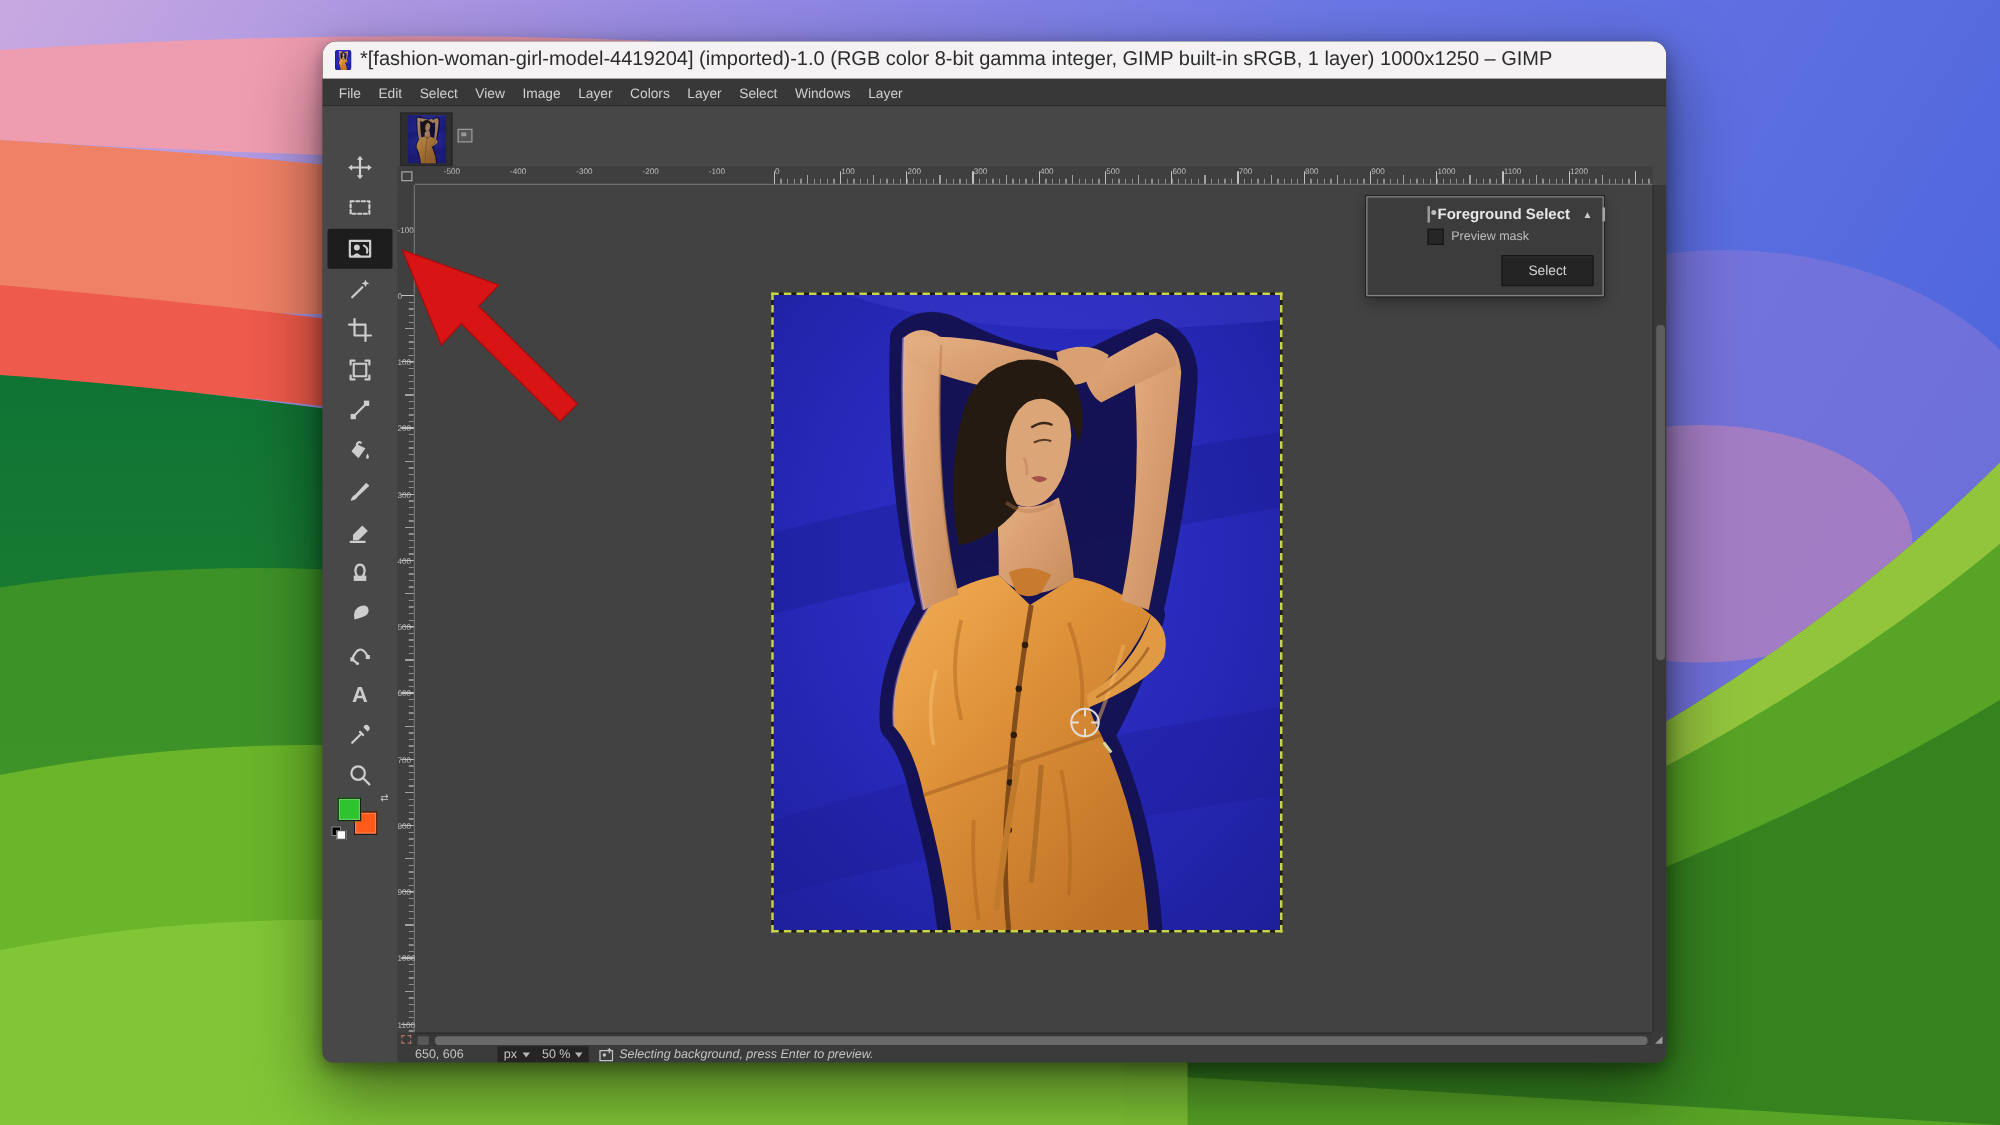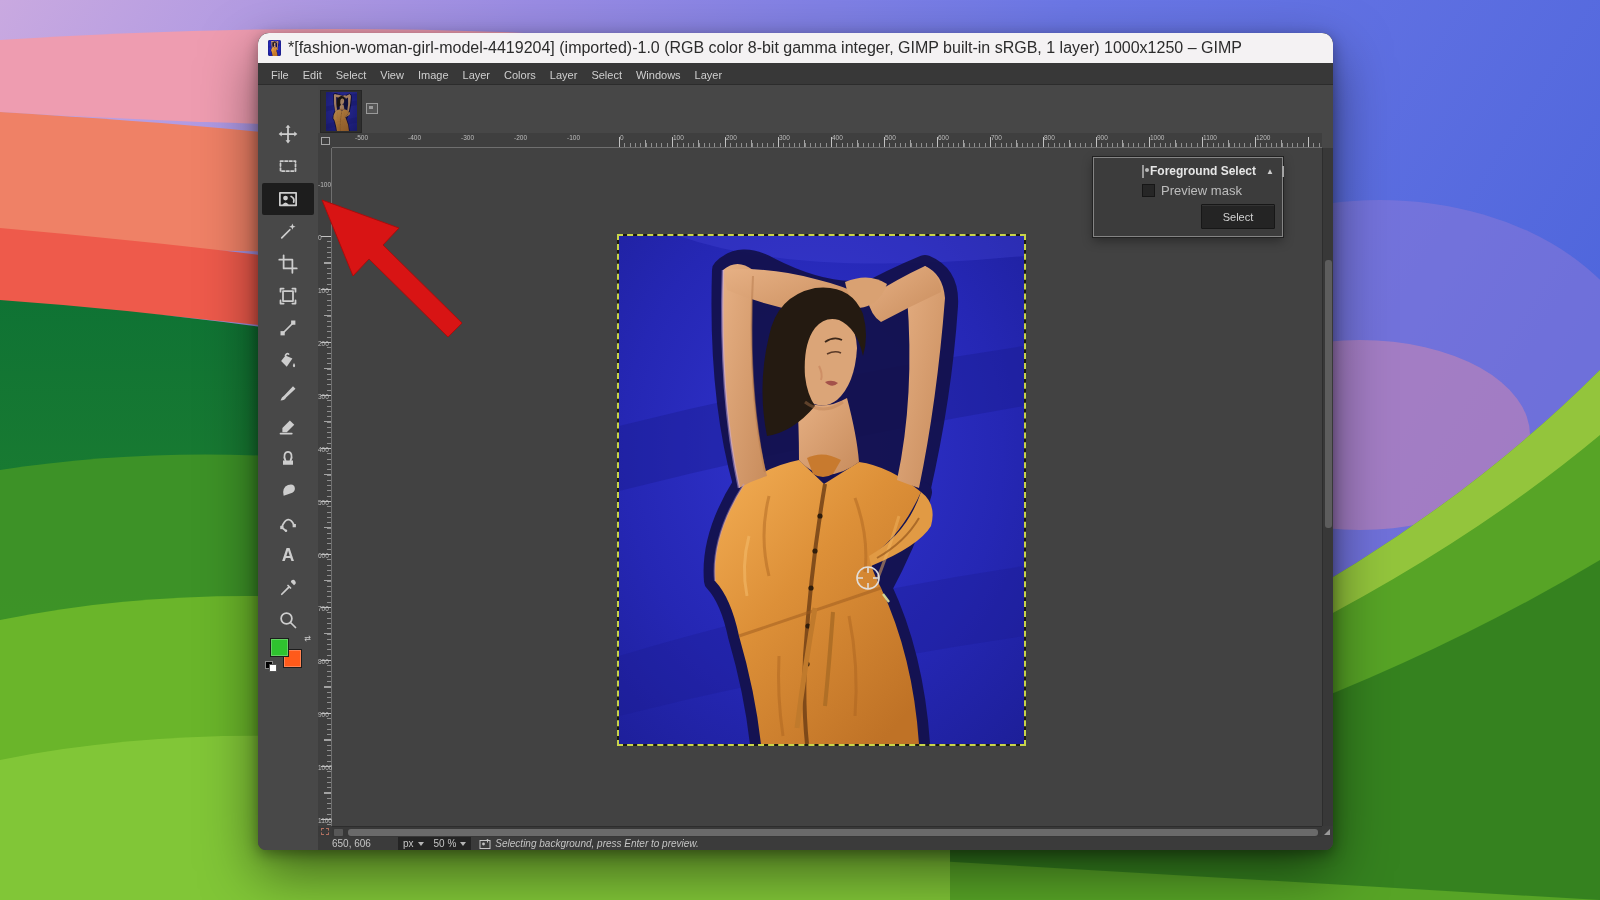--- a/index.html
+++ b/index.html
@@ -82,21 +82,21 @@
   .fg-dialog{position:absolute;left:835px;top:124px;width:190px;height:80px;background:#3c3c3c;
     border:1px solid #858585;box-shadow:0 0 0 1px #222, 0 4px 10px rgba(0,0,0,.35);box-sizing:border-box;padding-left:40px;}
   .fg-title-row{display:flex;align-items:center;gap:6px;padding:6px 8px 2px 8px;}
   .fg-title{font-size:12px;font-weight:bold;color:#e6e6e6;white-space:nowrap;}
   .fg-collapse{font-size:8px;color:#cdcdcd;margin-left:4px;}
   .fg-grid-icon{width:10px;height:9px;border:1px solid #a5a5a5;background:#555;margin-left:2px;}
   .fg-tool-mini{width:11px;height:11px;border:1px solid #9a9a9a;background:#4a4a4a;position:relative;}
   .fg-tool-mini:before{content:"";position:absolute;left:2px;top:2px;width:4px;height:4px;border-radius:50%;background:#bbb;}
   .fg-check-row{display:flex;align-items:center;gap:6px;padding:3px 8px;}
   .fg-checkbox{width:11px;height:11px;background:#262626;border:1px solid #161616;}
-  .fg-check-label{font-size:13px;color:#bdbdbd;}
+  .fg-check-label{font-size:10px;color:#bdbdbd;}
   .fg-select-btn{position:absolute;right:7px;bottom:7px;width:72px;height:23px;background:#242424;
     border:1px solid #171717;box-shadow:inset 0 1px 0 rgba(255,255,255,.07);color:#d2d2d2;font-size:11px;
     display:flex;align-items:center;justify-content:center;border-radius:1px;}
   
   .overlay{position:absolute;inset:0;pointer-events:none;}
 </style>
 </head>
 <body>
 
 <div class="stage">

